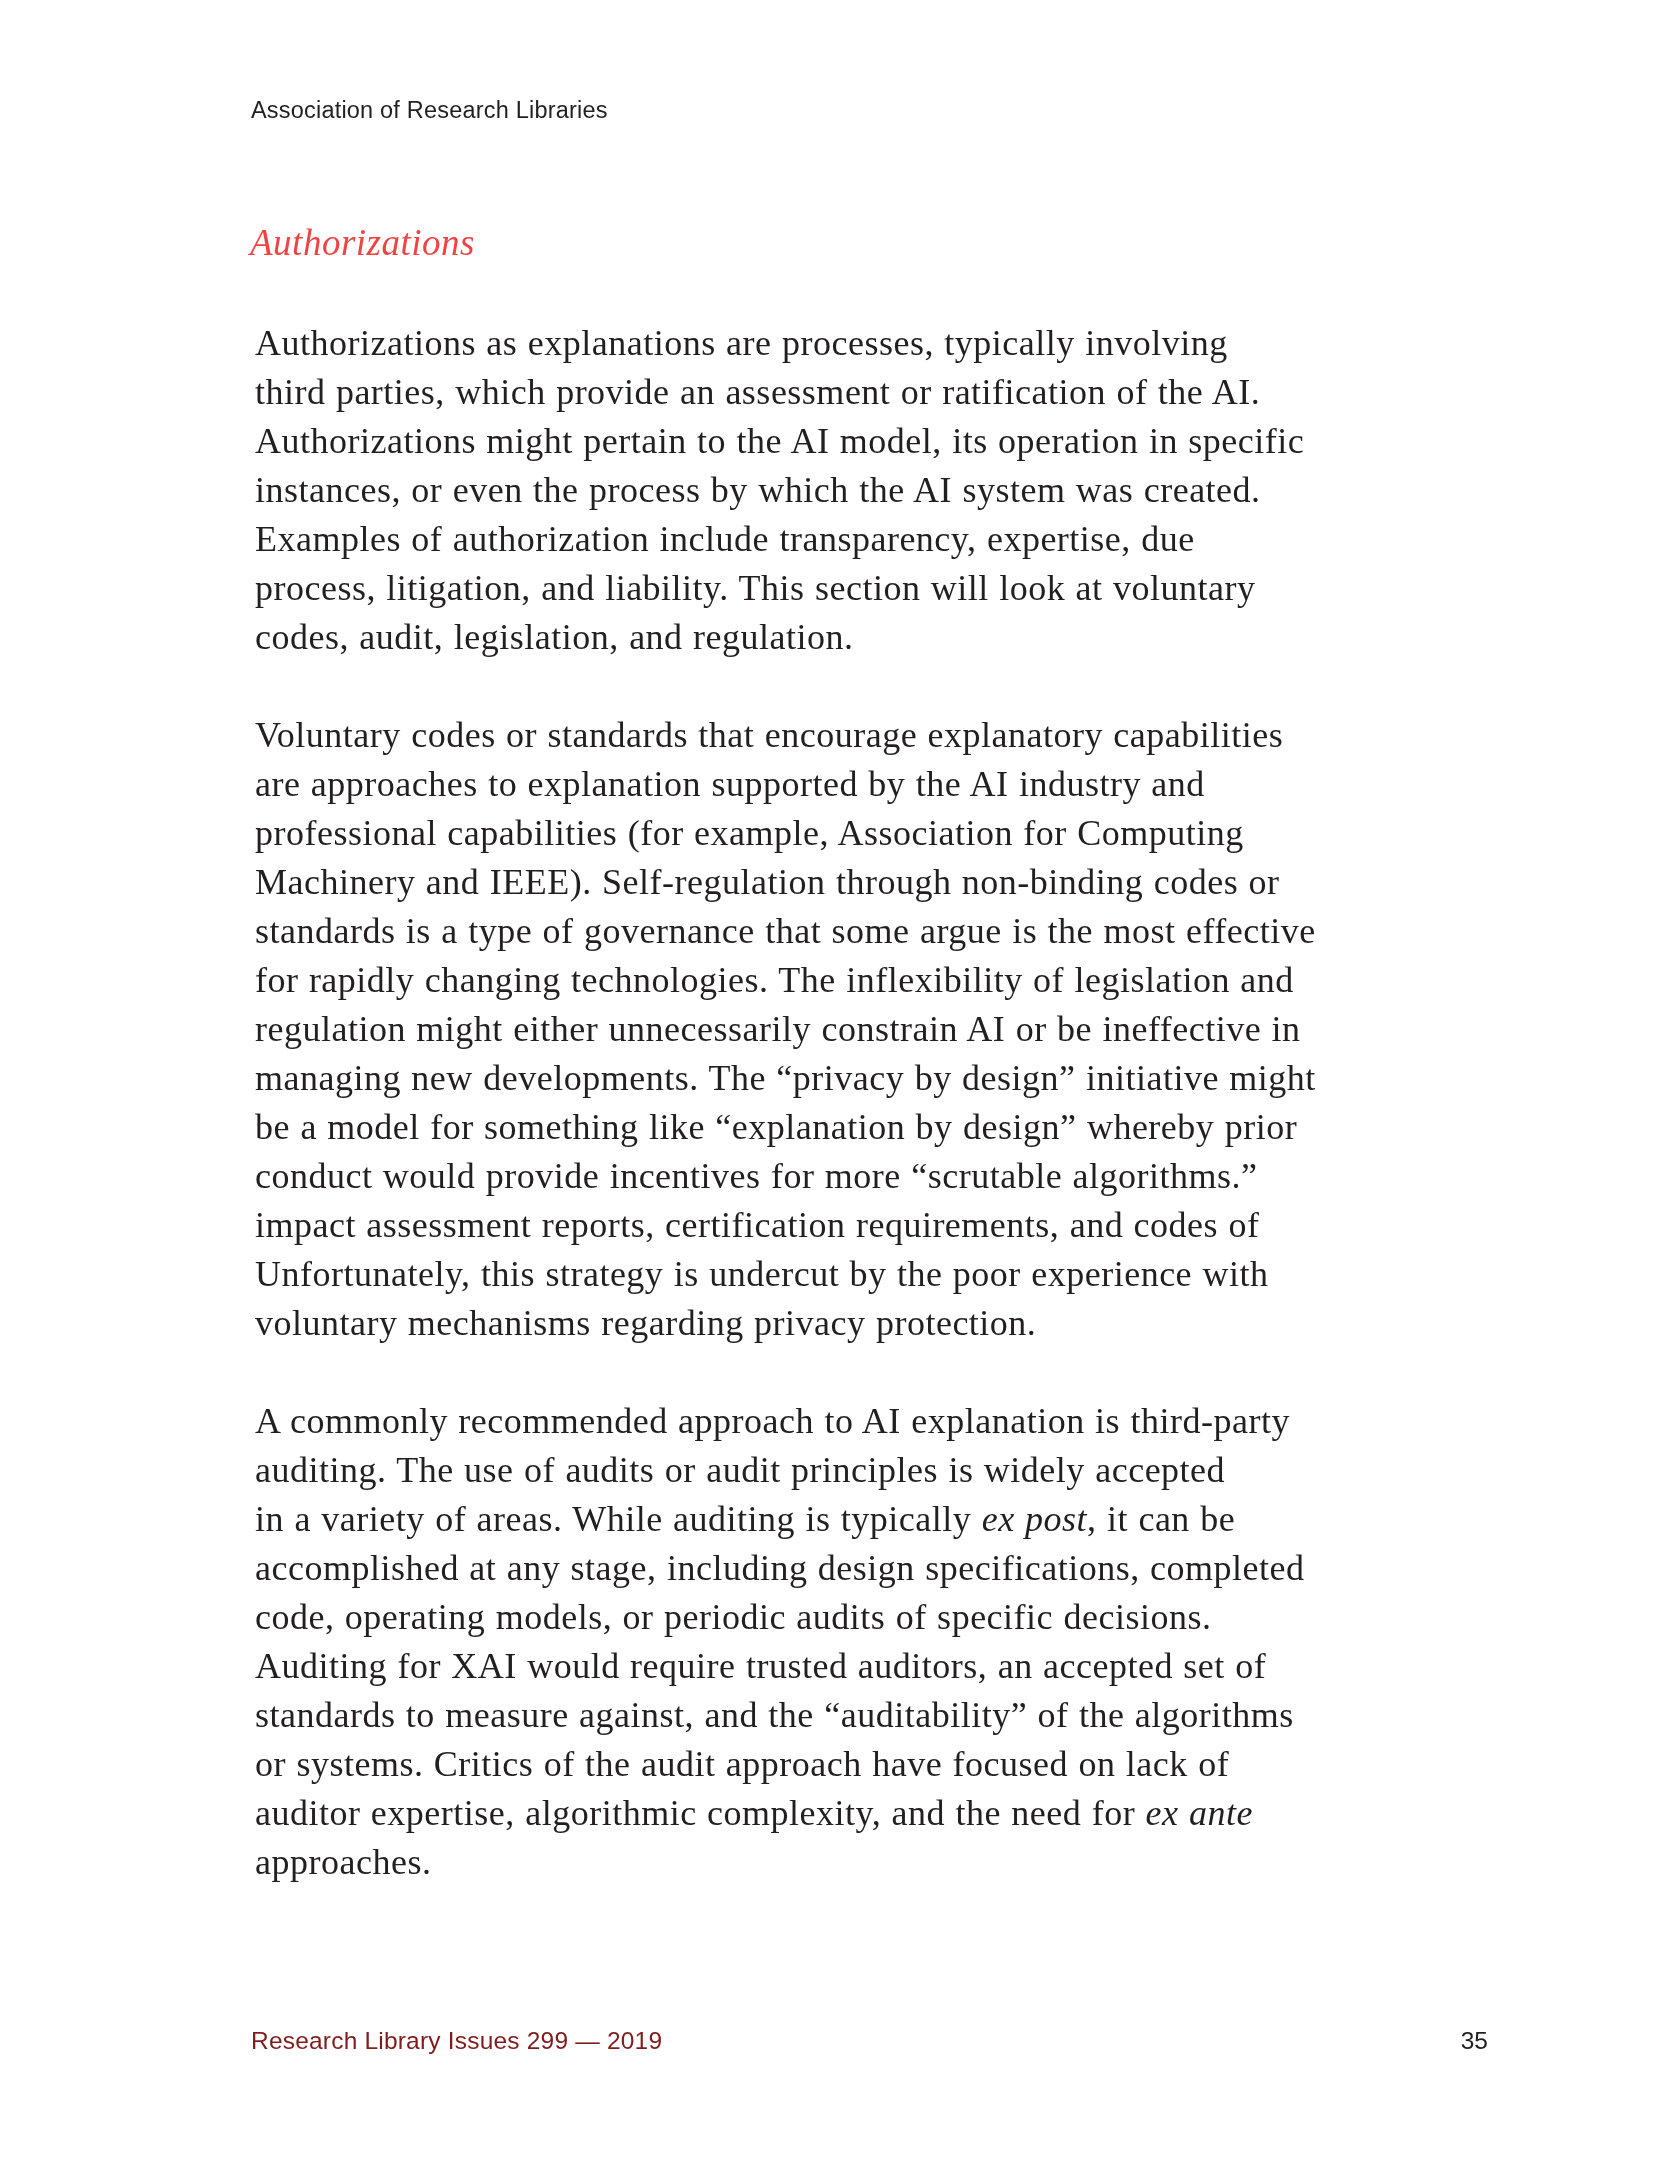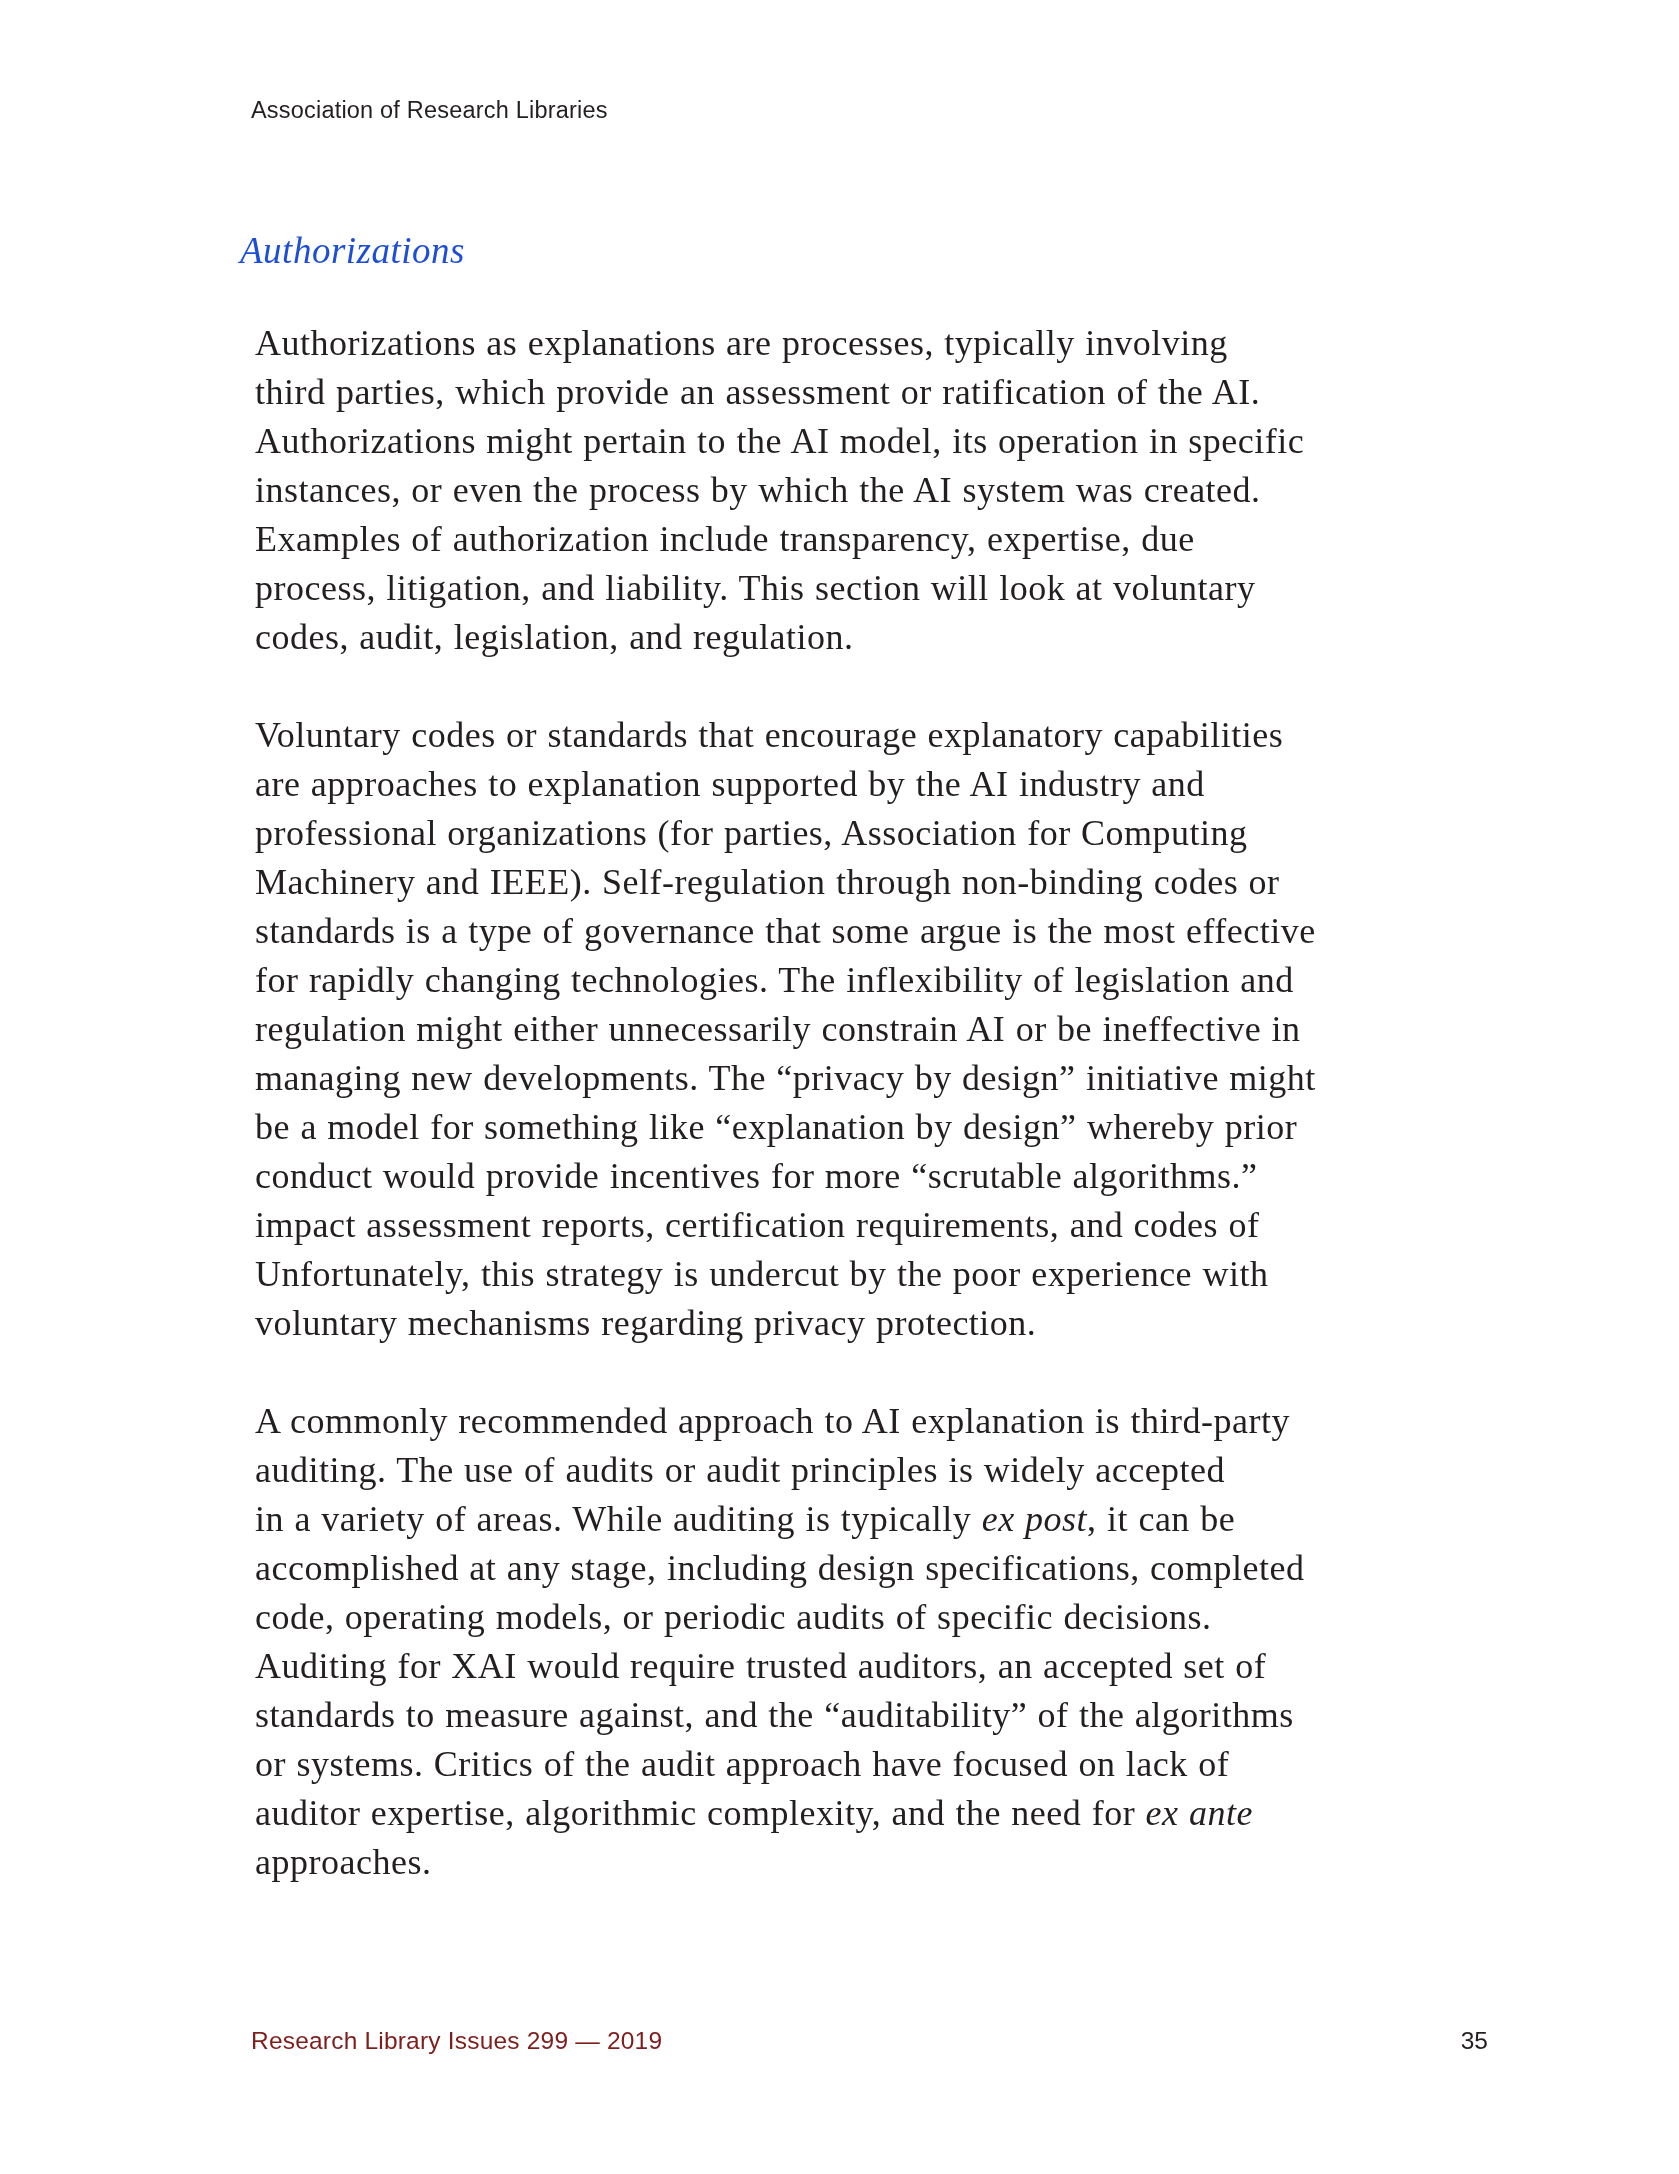--- a/index.html
+++ b/index.html
@@ -20,30 +20,29 @@
     top: 95px;
     font-family: "Liberation Sans", sans-serif;
     font-size: 23.5px;
     line-height: 30px;
     letter-spacing: 0.2px;
     color: #231f20;
     white-space: nowrap;
   }
   .section-heading {
     position: absolute;
-    left: 240px;
+    left: 250px;
     top: 220px;
     font-family: "Liberation Serif", serif;
     font-style: italic;
     font-size: 37px;
     line-height: 45px;
     letter-spacing: 0.5px;
-    color: #1d4ed8;
+    color: #ef4444;
     white-space: nowrap;
-    margin-top: 8px;
   }
   .body-text {
     position: absolute;
     left: 251px;
     top: 319px;
     width: 1224px;
     font-family: "Liberation Serif", serif;
     font-size: 36px;
     line-height: 49px;
     letter-spacing: 0.5px;
@@ -97,21 +96,21 @@
       <span class="line"><span>third parties, which provide an assessment or ratification of the AI.</span></span>
       <span class="line"><span>Authorizations might pertain to the AI model, its operation in specific</span></span>
       <span class="line"><span>instances, or even the process by which the AI system was created.</span></span>
       <span class="line"><span>Examples of authorization include transparency, expertise, due</span></span>
       <span class="line"><span>process, litigation, and liability. This section will look at voluntary</span></span>
       <span class="line"><span>codes, audit, legislation, and regulation.</span></span>
     </div>
     <div class="paragraph">
       <span class="line"><span>Voluntary codes or standards that encourage explanatory capabilities</span></span>
       <span class="line"><span>are approaches to explanation supported by the AI industry and</span></span>
-      <span class="line"><span>professional organizations (for parties, Association for Computing</span></span>
+      <span class="line"><span>professional capabilities (for example, Association for Computing</span></span>
       <span class="line"><span>Machinery and IEEE). Self-regulation through non-binding codes or</span></span>
       <span class="line"><span>standards is a type of governance that some argue is the most effective</span></span>
       <span class="line"><span>for rapidly changing technologies. The inflexibility of legislation and</span></span>
       <span class="line"><span>regulation might either unnecessarily constrain AI or be ineffective in</span></span>
       <span class="line"><span>managing new developments. The “privacy by design” initiative might</span></span>
       <span class="line"><span>be a model for something like “explanation by design” whereby prior</span></span>
       <span class="line"><span>conduct would provide incentives for more “scrutable algorithms.”</span></span>
       <span class="line"><span>impact assessment reports, certification requirements, and codes of</span></span>
       <span class="line"><span>Unfortunately, this strategy is undercut by the poor experience with</span></span>
       <span class="line"><span>voluntary mechanisms regarding privacy protection.</span></span>

